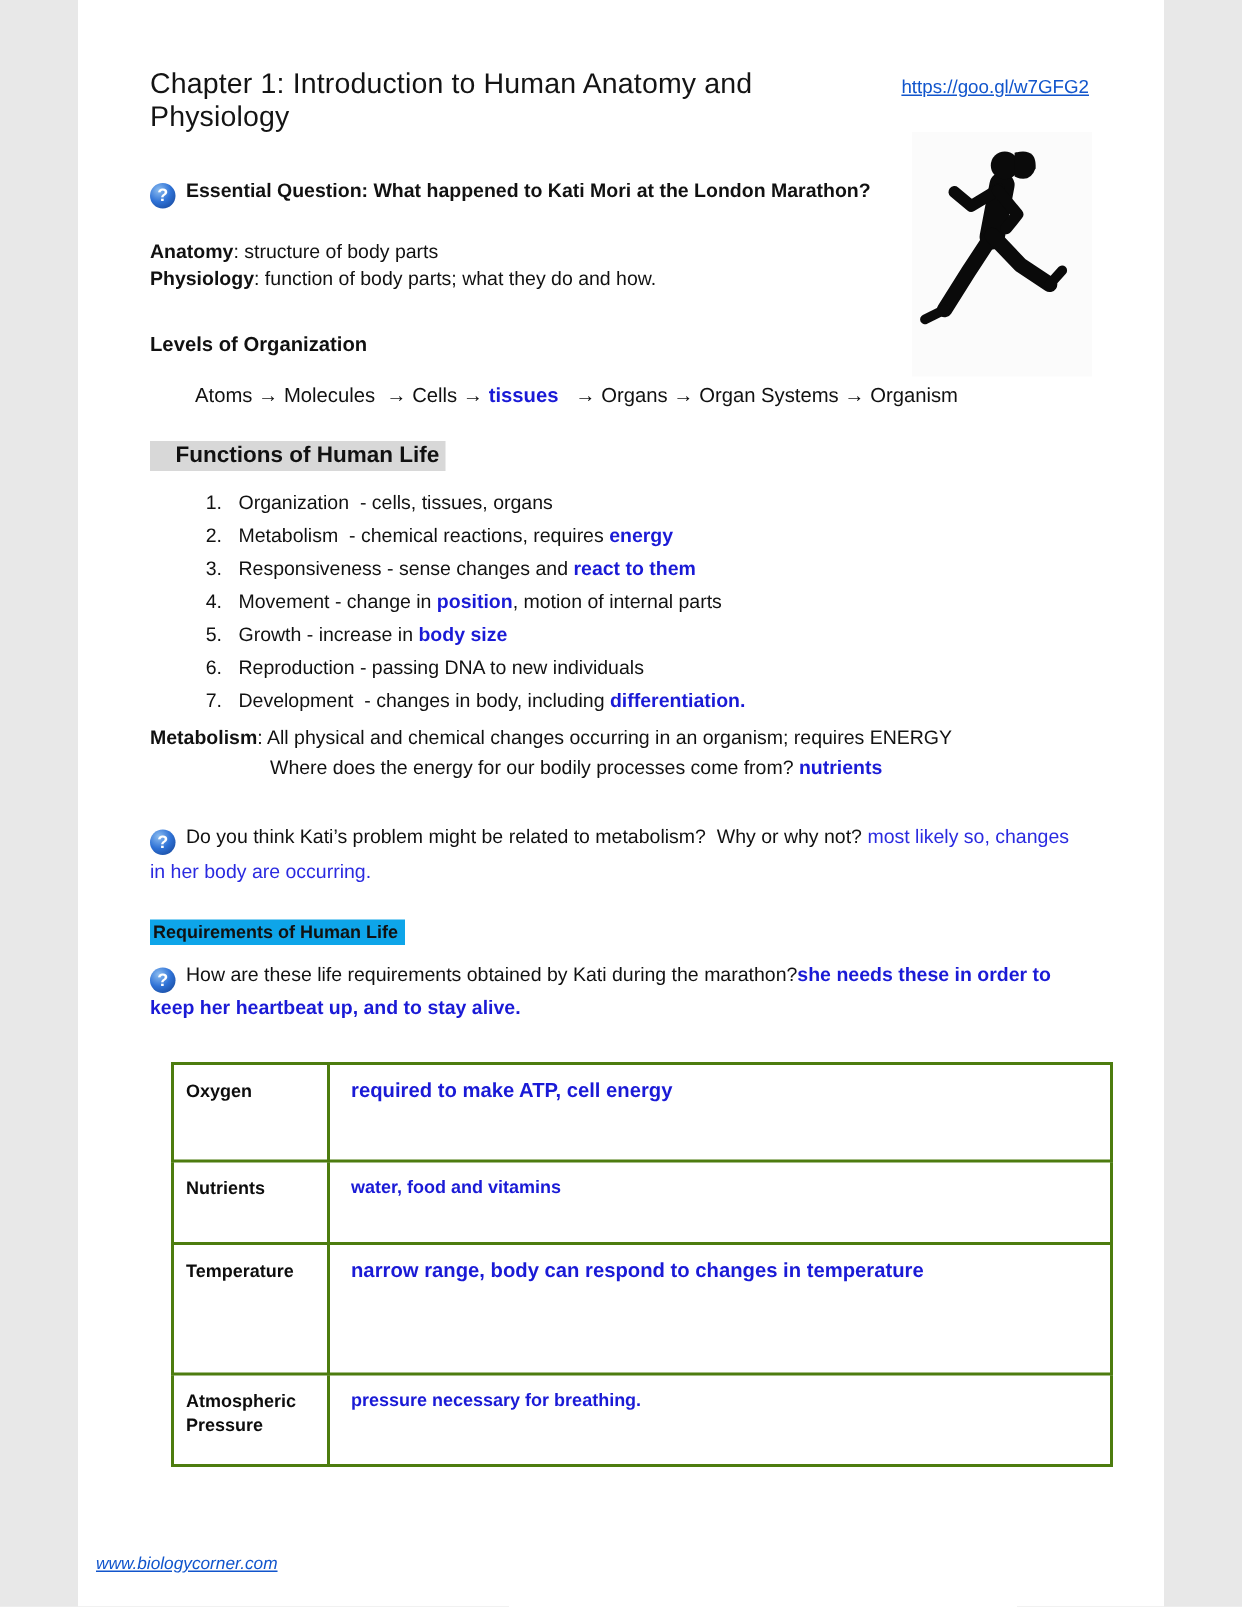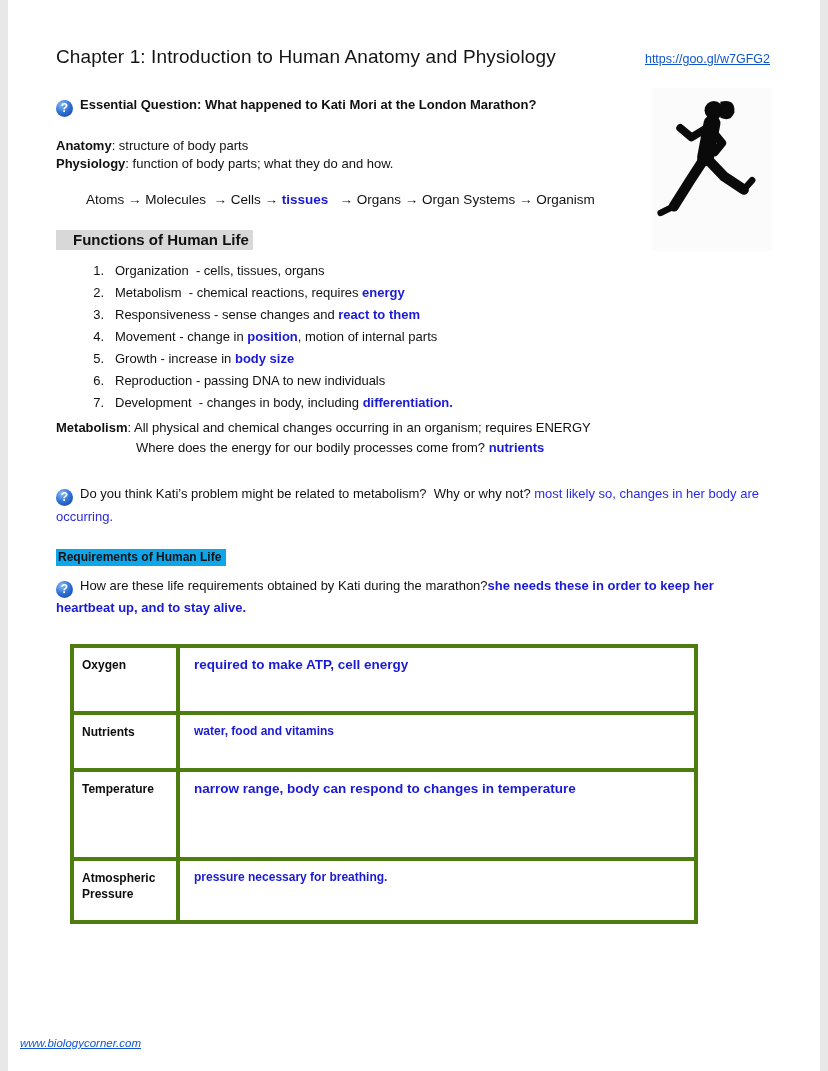--- a/index.html
+++ b/index.html
@@ -1,18 +1,18 @@
 <!DOCTYPE html>
 <html><head>
 <meta charset="utf-8">
 <style>
   html,body{margin:0;padding:0;background:#e8e8e8;}
   .page{
     position:relative;
-    width:812px;height:1071px;
+    width:724px;height:1071px;
     margin:0 auto;
     background:#ffffff;
     font-family:"Liberation Sans", sans-serif;
     color:#111;
     overflow:hidden;
     box-sizing:border-box;
     padding:46px 50px 0 48px;
   }
   .seg{white-space:pre-wrap;}
   b,.b{font-weight:bold;}
@@ -41,21 +41,21 @@
   .para-diff{margin:28px 0 0 0;font-size:13px;line-height:27px;max-width:732px;}
   .para-met{margin:6px 0 0 0;font-size:13px;line-height:20px;}
   .met-line2{margin-left:80px;}
   .q-para{margin:25px 0 0 0;font-size:13px;line-height:21px;}
   .req-h{display:inline-block;margin:22px 0 0 0;font-size:12px;font-weight:bold;background:#0ea5e9;padding:1px 5px 2px 2px;}
   .q3{margin:10px 0 0 0;font-size:13px;line-height:19px;font-weight:normal;}
   .req-table{
     border-collapse:collapse;margin:27px 0 0 14px;
     width:628px;table-layout:fixed;
   }
-  .req-table td{border:4px solid #4d7c0f;vertical-align:top;}
+  .req-table td{border:2px solid #4d7c0f;vertical-align:top;}
   .req-table .lbl{width:90px;font-weight:bold;font-size:12px;padding:9px 4px 4px 8px;line-height:16px;color:#0d0d0d;}
   .req-table .val{font-weight:bold;padding:9px 6px 4px 14px;}
   .req-table .val-lg{font-size:13.5px;color:#1a1ad6;}
   .req-table .val-sm{font-size:12px;color:#1a1ad6;}
   .r0 td{height:50px;}
   .r1 td{height:40px;}
   .r2 td{height:72px;}
   .r3 td{height:46px;}
   .footer{position:absolute;left:12px;right:0;top:1033px;}
   .footer a{font-size:11.5px;font-style:italic;color:#1155cc;text-decoration:underline;cursor:pointer;}
@@ -93,20 +93,21 @@
   </div>
 
   <p class="eq"><span class="qicon">?</span><span class="seg">Essential Question: What happened to Kati Mori at the London Marathon?</span></p>
 
   <div class="defs body-txt">
     <div><b class="seg">Anatomy</b><span class="seg">: structure of body parts</span></div>
     <div><b class="seg">Physiology</b><span class="seg">: function of body parts; what they do and how.</span></div>
   </div>
 
 
+  <p class="levels-h">Levels of Organization</p>
   <p class="chain"><span class="seg">Atoms → Molecules  → Cells → </span><span class="seg blue">tissues</span><span class="seg">   → Organs → Organ Systems → Organism</span></p>
 
   <div><span class="section-h">Functions of Human Life</span></div>
   <div class="fn-list">
     <div class="fn-li">
         <span class="num seg">1.</span>
         <span><span class="seg">Organization  - cells, tissues, organs</span><span class="seg blue"></span><span class="seg"></span></span>
       </div>
     <div class="fn-li">
         <span class="num seg">2.</span>

